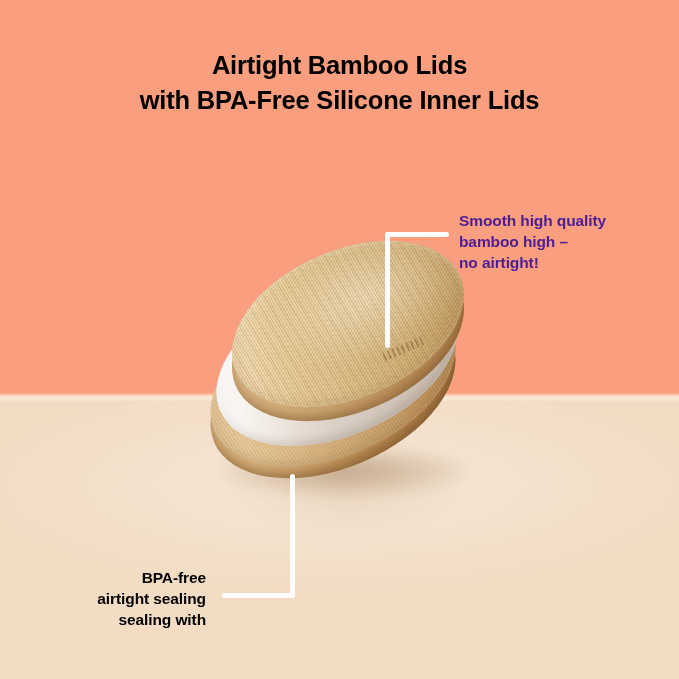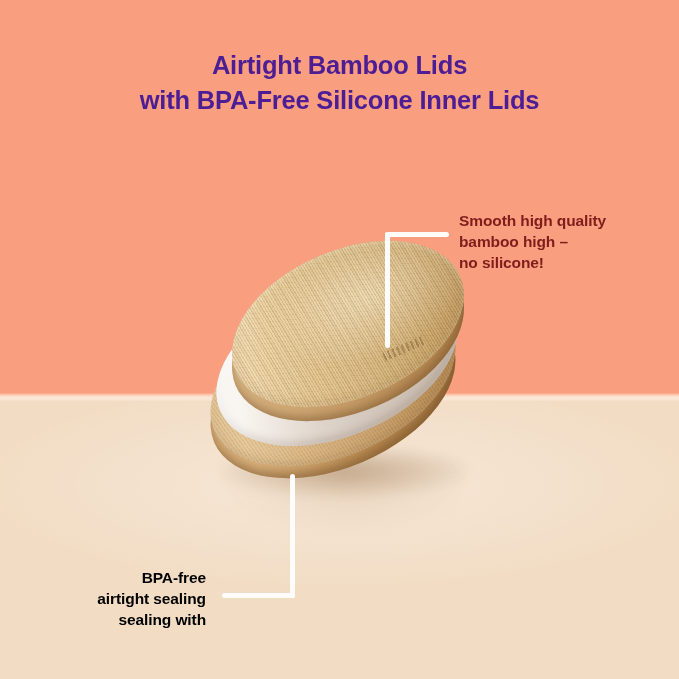--- a/index.html
+++ b/index.html
@@ -47,34 +47,34 @@
     background: radial-gradient(ellipse 520px 150px at 50% 30%,
         rgba(255,255,255,0.35) 0%, rgba(255,255,255,0.0) 70%);
   }
 
   
   .title {
     position: absolute;
     left: 0; top: 48px;
     width: 679px;
     text-align: center;
-    color: #4c1d95;
+    color: #000000;
     font-size: 25.5px;
     font-weight: 700;
     line-height: 35px;
     letter-spacing: -0.2px;
   }
   .title .l2 { display: block; }
 
   
   .callout-right {
     position: absolute;
     left: 459px; top: 210px;
     width: 200px;
-    color: #7f1d1d;
+    color: #4c1d95;
     font-size: 15.5px;
     font-weight: 600;
     line-height: 21px;
     text-align: left;
     letter-spacing: -0.1px;
   }
   .callout-bottom {
     position: absolute;
     left: 20px; top: 567px;
     width: 186px;
@@ -301,21 +301,21 @@
     <div class="disc lid-top-grain2"></div>
     <div class="lid-top-brand"></div>
   </div>
 
   <div class="leader leader-r-v"></div>
   <div class="leader leader-r-h"></div>
 
   <div class="callout-right">
     <div>Smooth high quality</div>
     <div>bamboo high –</div>
-    <div>no silicone!</div>
+    <div>no airtight!</div>
   </div>
 
   <div class="leader leader-b-v"></div>
   <div class="leader leader-b-h"></div>
 
   <div class="callout-bottom">
     <div>BPA-free</div>
     <div>airtight sealing</div>
     <div>sealing with</div>
   </div>

